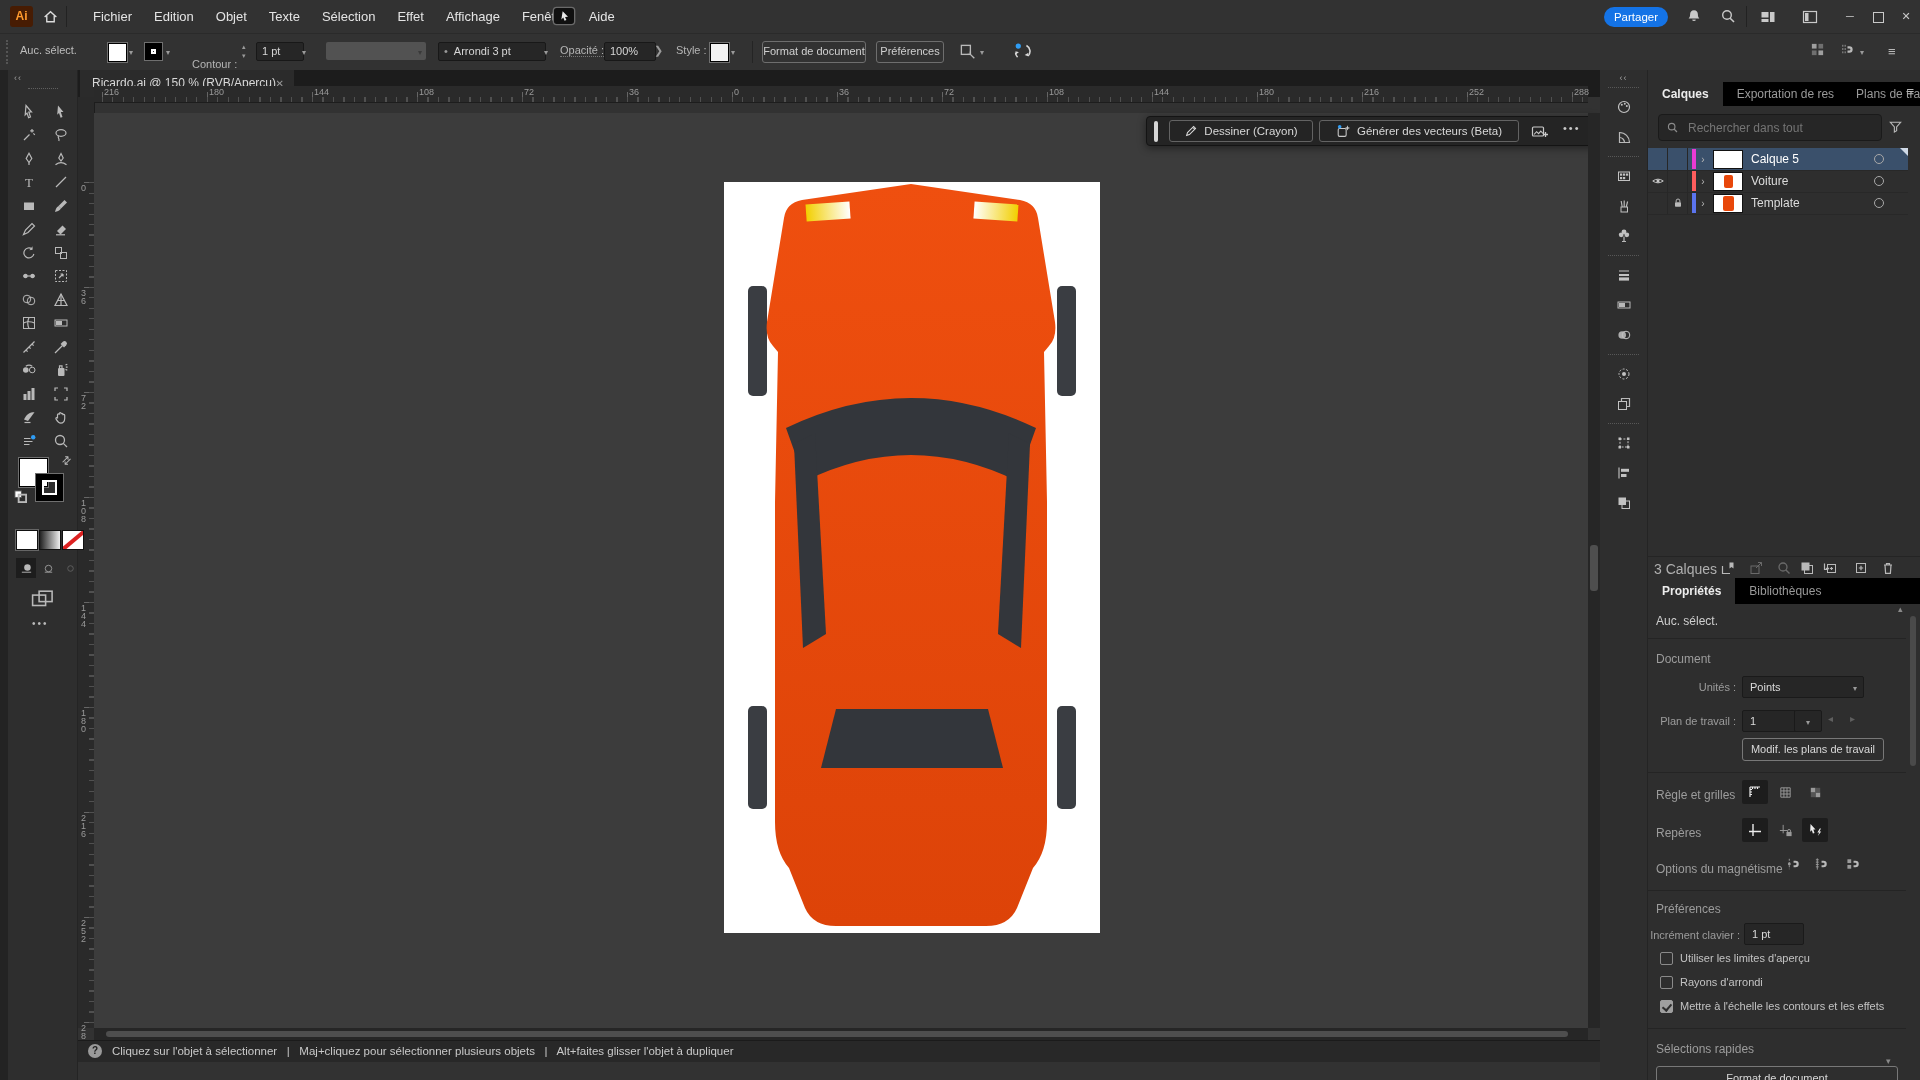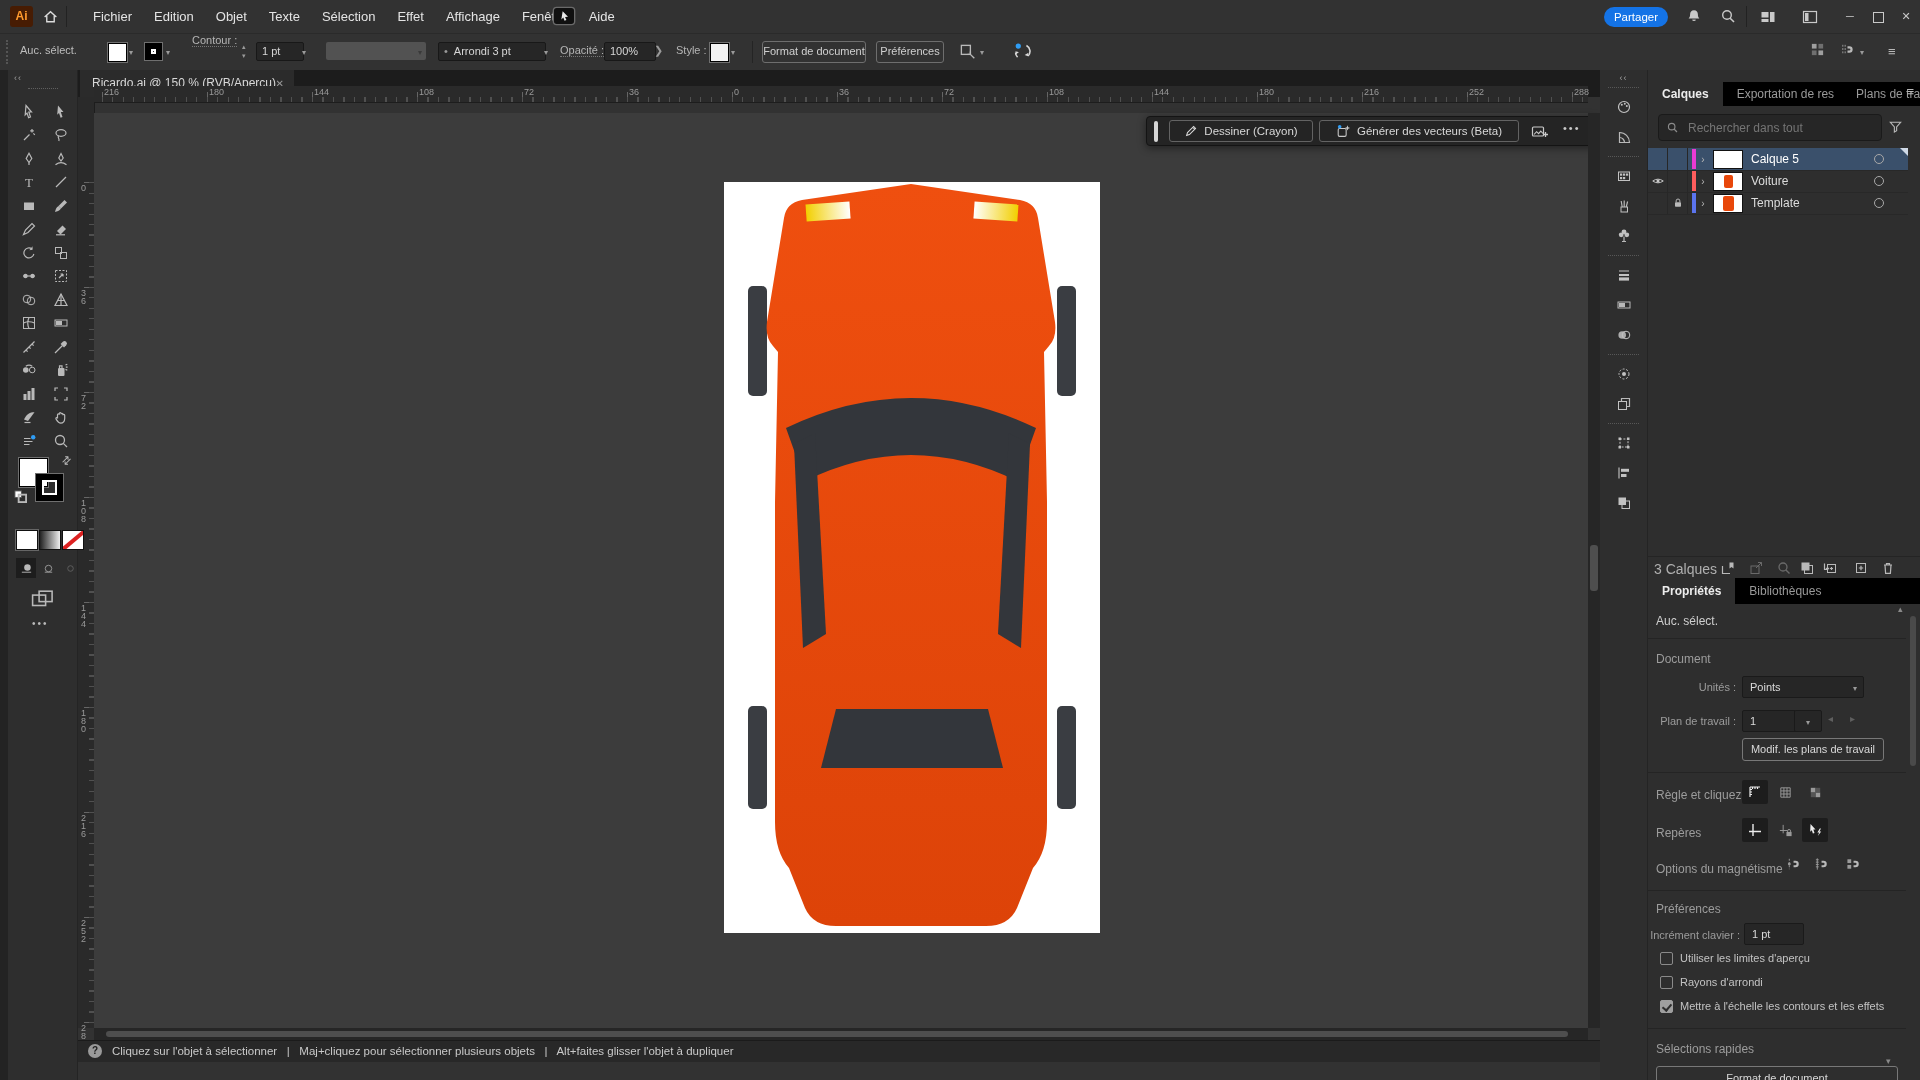--- a/index.html
+++ b/index.html
@@ -150,21 +150,21 @@
   <span class="wctl" style="left:1892px">✕</span>
 </div>
 
 <div id="controlbar">
   <span class="abs" style="left:6px;top:6px;width:3px;height:24px;border-left:2px dotted #555"></span>
   <span class="abs" style="left:20px;top:10px;font-size:11px;color:#bdbdbd">Auc. sélect.</span>
   <span class="fillsw" style="left:108px;top:9px;width:17px;height:17px"></span>
   <span class="chev abs" style="left:129px;top:14px">▾</span>
   <span class="strokesw" style="left:145px;top:9px;width:17px;height:17px;box-sizing:border-box"></span>
   <span class="chev abs" style="left:166px;top:14px">▾</span>
-  <span class="dotted-label abs" style="left:192px;top:0">Contour :</span>
+  <span class="dotted-label abs" style="left:192px;top:24px">Contour :</span>
   <span class="abs" style="left:242px;top:8px;font-size:7px;color:#9a9a9a;line-height:9px">▴<br>▾</span>
   <span class="field" style="left:256px;top:8px;width:36px">1 pt</span>
   <span class="chev abs" style="left:302px;top:14px">▾</span>
   <span class="abs" style="left:326px;top:8px;width:100px;height:18px;background:#525252;border-radius:2px">
       <span class="chev" style="position:absolute;right:4px;top:6px;color:#3a3a3a">▾</span>
     </span>
   <span class="field" style="left:438px;top:8px;width:96px"><span style="color:#9a9a9a;margin-right:6px">•</span><span>Arrondi 3 pt</span></span>
   <span class="chev abs" style="left:544px;top:14px">▾</span>
   <span class="dotted-label abs" style="left:560px;top:10px">Opacité :</span>
   <span class="field" style="left:604px;top:8px;width:40px">100%</span>
@@ -759,21 +759,21 @@
     <span class="chev" style="position:absolute;right:6px;top:2px">▾</span>
   </div>
   <span class="plabel" style="left:0;top:111px;width:88px">Plan de travail :</span>
   <div class="pfield" style="left:94px;top:106px;width:38px">1</div>
   <div class="pfield" style="left:146px;top:106px;width:12px;text-align:center"><span class="chev">▾</span></div>
   <span class="abs" style="left:180px;top:109px;color:#5f5f5f;font-size:10px">◂</span>
   <span class="abs" style="left:202px;top:109px;color:#5f5f5f;font-size:10px">▸</span>
   <div class="outline-btn" style="left:94px;top:134px;width:140px;height:21px;line-height:21px">Modif. les plans de travail</div>
   <div class="sep-line" style="top:168px"></div>
 
-  <span class="abs sect-title" style="left:8px;top:184px">Règle et cliquez</span>
+  <span class="abs sect-title" style="left:8px;top:184px">Règle et grilles</span>
   <div class="icon-btn on" style="left:94px;top:176px">
     <svg viewBox="0 0 16 16" width="16" height="16">
         <path d="M3 3 H13 M3 3 V13 M5.5 3 v2 M8 3 v2 M10.5 3 v2 M3 5.5 h2 M3 8 h2 M3 10.5 h2" stroke="#ececec" fill="none" stroke-width="1.2"></path>
       </svg>
     </div>
   <div class="icon-btn" style="left:124px;top:176px">
     <svg viewBox="0 0 16 16" width="15" height="15">
         <path d="M3 3 h10 v10 h-10 Z M3 6.3 h10 M3 9.6 h10 M6.3 3 v10 M9.6 3 v10" stroke="#9a9a9a" fill="none"></path>
       </svg>
     </div>

